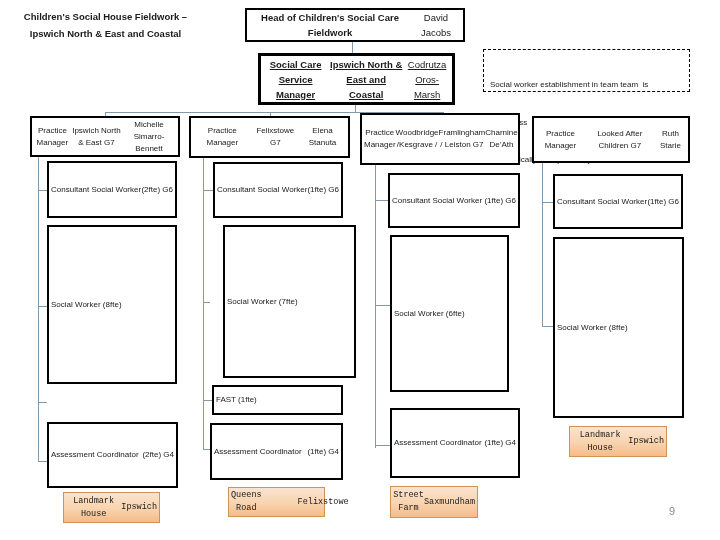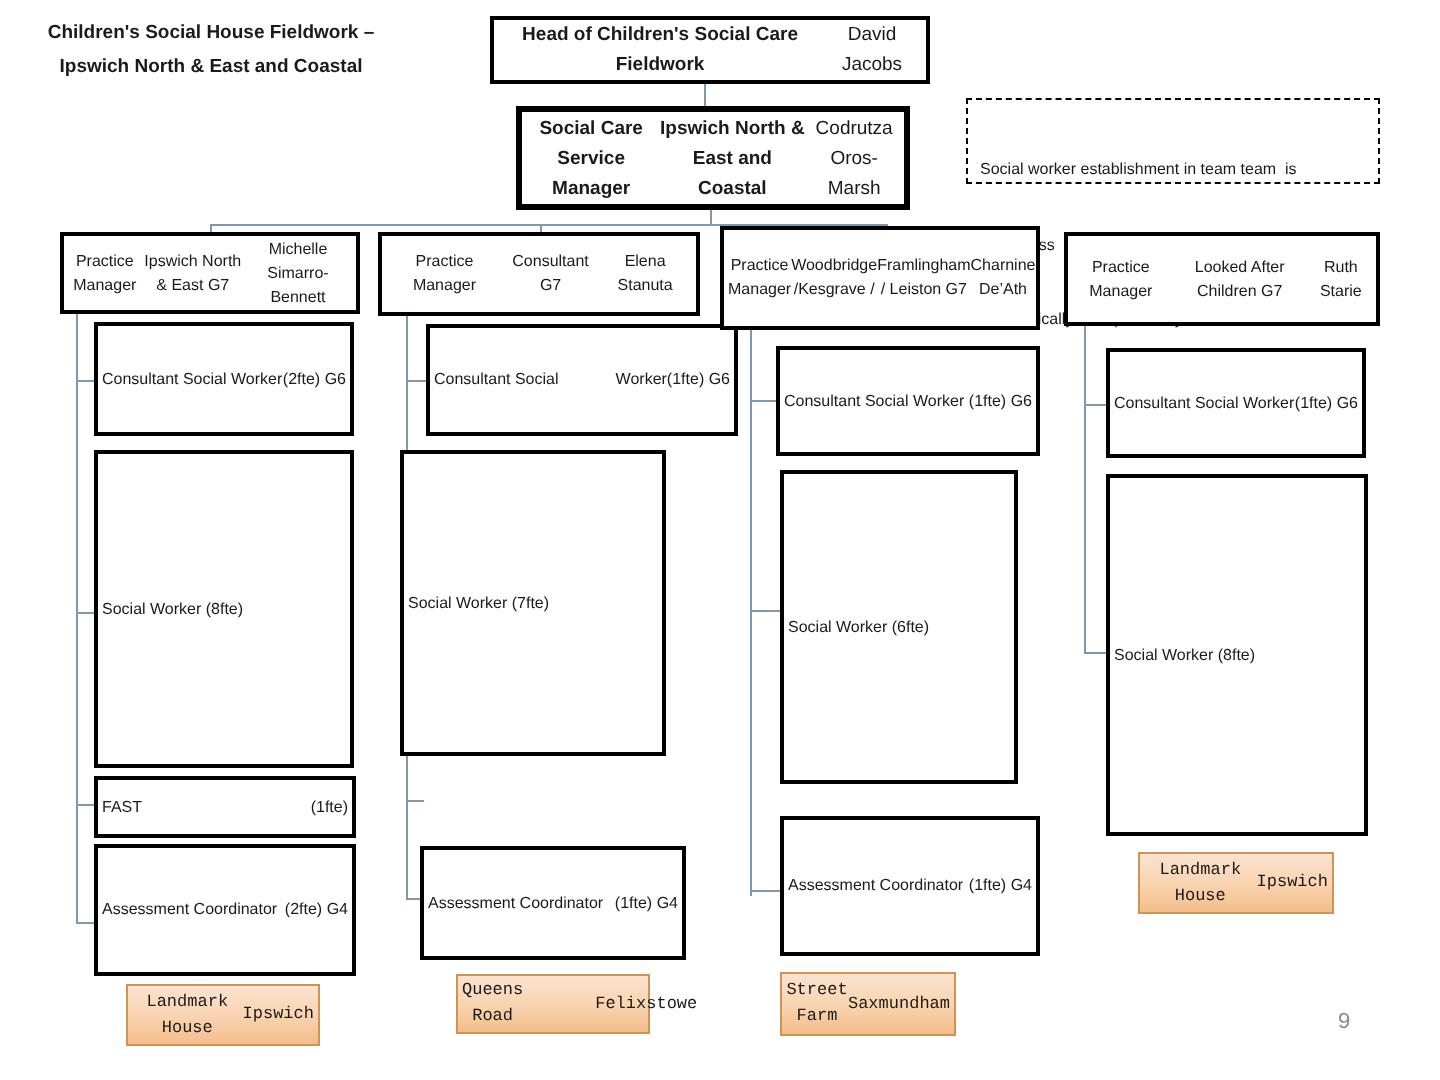--- a/index.html
+++ b/index.html
@@ -42,21 +42,21 @@
   <div class="title" style="left:13px;top:8px;width:185px;">
     <div>Children's Social House Fieldwork –</div>
     <div>Ipswich North &amp; East and Coastal</div>
   </div>
 
   <div class="box big" style="left:245px;top:8px;width:220px;height:34px;">
     <div class="bold">Head of Children's Social Care Fieldwork</div>
     <div>David Jacobs</div>
   </div>
 
-  <div class="box big thick" style="left:258px;top:53px;width:197px;height:52px;">
+  <div class="box big thick" style="left:258px;top:53px;width:197px;height:52px;text-decoration:underline;">
     <div class="bold">Social Care Service Manager</div>
     <div class="bold">Ipswich North &amp; East and Coastal</div>
     <div>Codrutza Oros-Marsh</div>
   </div>
 
   <div class="note" style="left:483px;top:49px;width:207px;height:43px;">
     <div>Social worker establishment in team team  is</div>
     <div>regardless  of grade.  Hence a Grade 6 may not</div>
     <div>automatically be replaced by a Grade 6</div>
   </div>
@@ -94,44 +94,43 @@
     <div>Ipswich North &amp; East G7</div>
     <div>Michelle Simarro- Bennett</div>
   </div>
   <div class="box" style="left:47px;top:161px;width:130px;height:57px;">
     <div>Consultant Social Worker</div>
     <div>(2fte)  G6</div>
   </div>
   <div class="box" style="left:47px;top:225px;width:130px;height:159px;">
     <div>Social Worker (8fte)</div>
   </div>
-  <div class="box" style="left:47px;top:388px;width:131px;height:31px;">
-    <div>FAST</div>
-    <div>(1fte)</div>
-  </div>
   <div class="box" style="left:47px;top:422px;width:131px;height:66px;">
     <div>Assessment Coordinator</div>
     <div>(2fte) G4</div>
   </div>
   <div class="box site" style="left:63px;top:492px;width:97px;height:31px;">
     <div>Landmark House</div>
     <div>Ipswich</div>
   </div>
 
   <div class="box" style="left:189px;top:116px;width:161px;height:42px;">
     <div>Practice Manager</div>
-    <div>Consultant G7</div>
+    <div>Felixstowe G7</div>
     <div>Elena Stanuta</div>
   </div>
-  <div class="box" style="left:213px;top:162px;width:156px;height:56px;">
+  <div class="box" style="left:213px;top:162px;width:130px;height:56px;">
     <div>Consultant Social</div>
     <div>Worker(1fte) G6</div>
   </div>
-  <div class="box" style="left:200px;top:225px;width:133px;height:153px;">
+  <div class="box" style="left:223px;top:225px;width:133px;height:153px;">
     <div>Social Worker (7fte)</div>
+  </div>
+  <div class="box" style="left:212px;top:385px;width:131px;height:30px;">
+    <div>FAST (1fte)</div>
   </div>
   <div class="box" style="left:210px;top:423px;width:133px;height:57px;">
     <div>Assessment Coordinator</div>
     <div>(1fte)  G4</div>
   </div>
   <div class="box site" style="left:228px;top:487px;width:97px;height:30px;gap:36px;">
     <div>Queens Road</div>
     <div>Felixstowe</div>
   </div>
 

